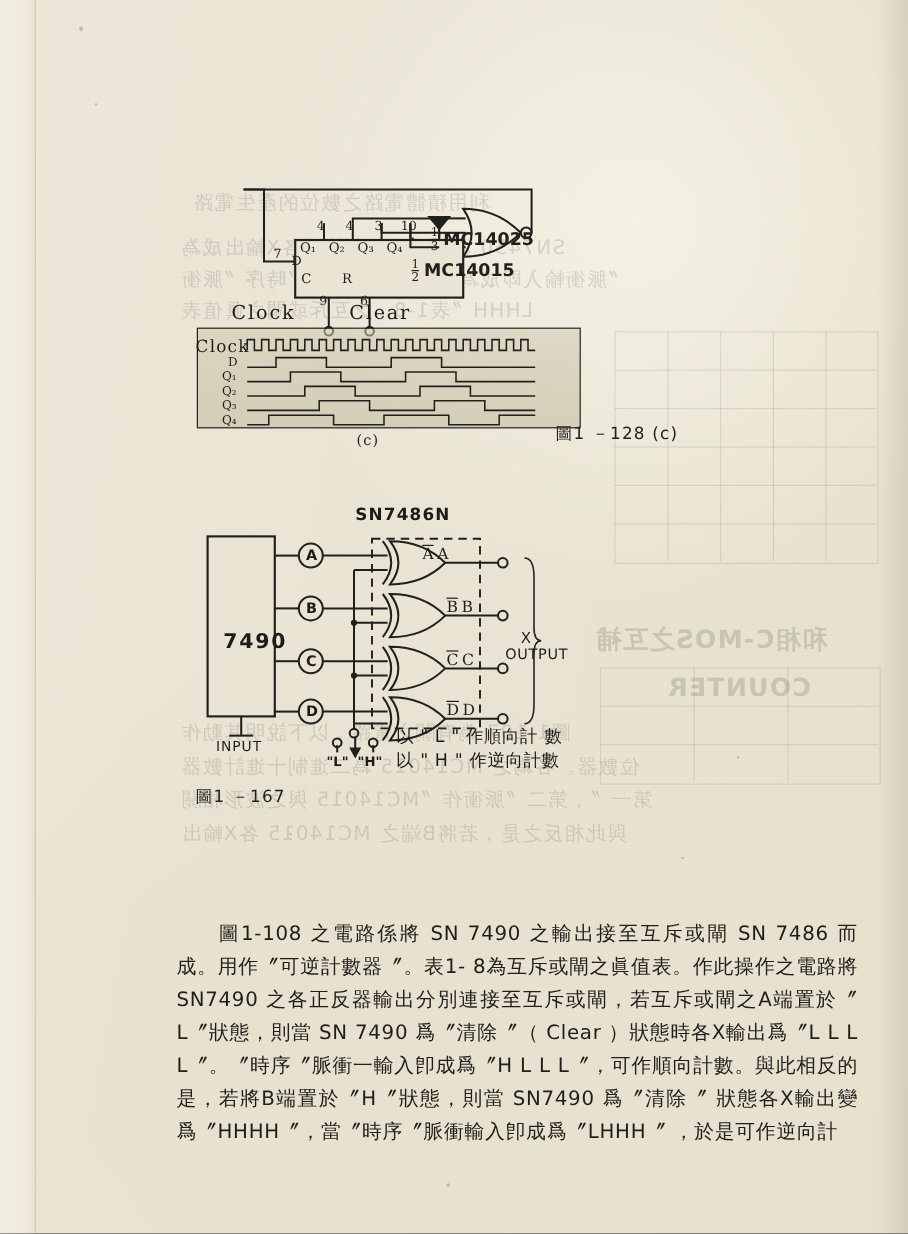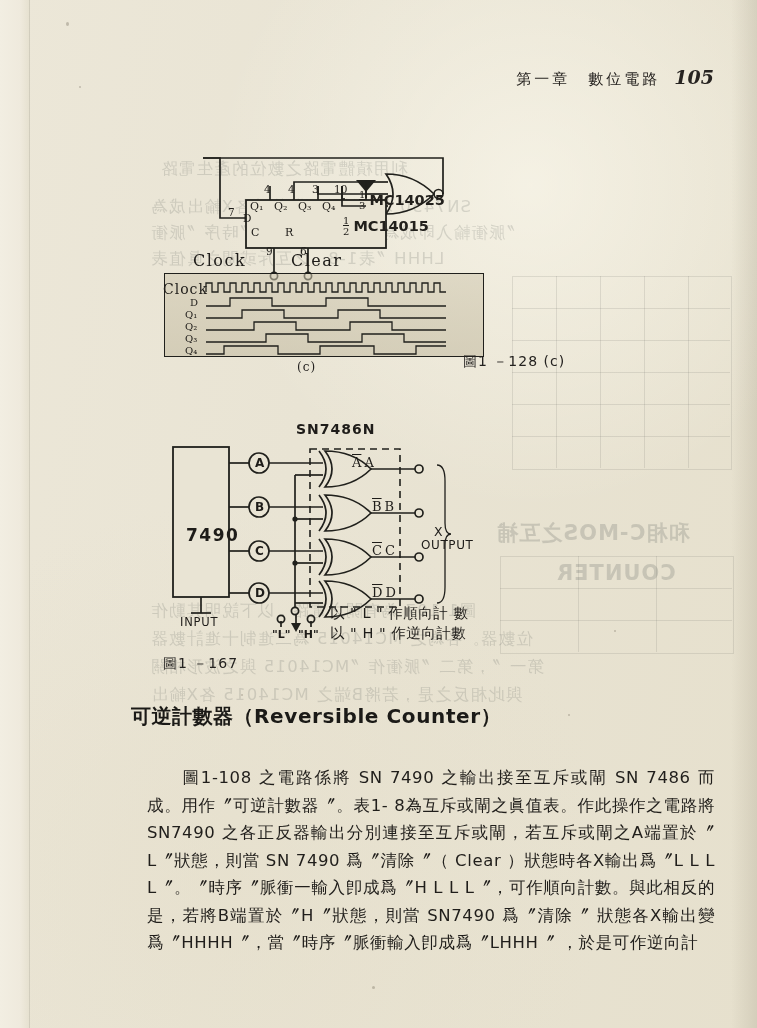--- a/index.html
+++ b/index.html
@@ -172,23 +172,20 @@
     <div class="bleed-grid-line" style="left:644px; top:276px; width:1px; height:192px;"></div>
     <div class="bleed-grid-line" style="left:688px; top:276px; width:1px; height:192px;"></div>
 
     <div class="bleed-grid" style="left:500px; top:556px; width:232px; height:96px;"></div>
     <div class="bleed-grid-line" style="left:500px; top:588px; width:232px; height:1px;"></div>
     <div class="bleed-grid-line" style="left:500px; top:620px; width:232px; height:1px;"></div>
     <div class="bleed-grid-line" style="left:578px; top:556px; width:1px; height:96px;"></div>
     <div class="bleed-grid-line" style="left:656px; top:556px; width:1px; height:96px;"></div>
   </div>
 
-  <div id="header">
-    <span class="chap">第一章　數位電路</span><span class="pageno">105</span>
-  </div>
 
   <div>
 
     <svg width="300" height="130" style="left:190px; top:150px;">
 
       <path class="st" d="M13,8 L253,8 L253,44"></path>
 
       <path class="st" d="M196,24 Q210,44 196,64 Q224,64 244,44 Q224,24 196,24 Z"></path>
       <circle class="st" cx="248.5" cy="44" r="4.5" fill="#e9e4d4"></circle>
 
@@ -397,23 +394,20 @@
 
     <div class="lbl" style="left:272px; top:628px; font-size:11px; font-weight:bold;">"L"</div>
     <div class="lbl" style="left:298px; top:628px; font-size:11px; font-weight:bold;">"H"</div>
 
     <div class="lbl" style="left:330px; top:604px; font-size:14.5px; letter-spacing:.5px;">以 " L " 作順向計 數</div>
     <div class="lbl" style="left:330px; top:624px; font-size:14.5px; letter-spacing:.5px;">以 " H " 作逆向計數</div>
 
     <div class="caption" style="left:163px; top:655px;">圖1 －167</div>
   </div>
 
-  <div id="section-heading">
-    <span>可逆計數器</span><span class="en">（Reversible Counter）</span>
-  </div>
 
   <div id="body-text">
     <p><span class="ind"></span><span>圖1-108 之電路係將 SN 7490 之輸出接至互斥或閘 SN 7486 而成。用作〞可逆計數器〞。表1- 8為互斥或閘之眞值表。作此操作之電路將 SN7490 之各正反器輸出分別連接至互斥或閘，若互斥或閘之A端置於〞L〞狀態，則當 SN 7490 爲〞清除〞（ Clear ）狀態時各X輸出爲〞L L L L〞。〞時序〞脈衝一輸入卽成爲〞H L L L〞，可作順向計數。與此相反的是，若將B端置於〞H〞狀態，則當 SN7490 爲〞清除〞 狀態各X輸出變爲〞HHHH〞，當〞時序〞脈衝輸入卽成爲〞LHHH〞 ，於是可作逆向計</span></p>
   </div>
 
   <div class="speck" style="left:66px; top:22px; width:3px; height:4px;"></div>
   <div class="speck" style="left:79px; top:86px; width:2px; height:2px;"></div>
   <div class="speck" style="left:614px; top:630px; width:2px; height:2px;"></div>
   <div class="speck" style="left:241px; top:694px; width:2px; height:2px;"></div>
   <div class="speck" style="left:372px; top:986px; width:3px; height:3px;"></div>

